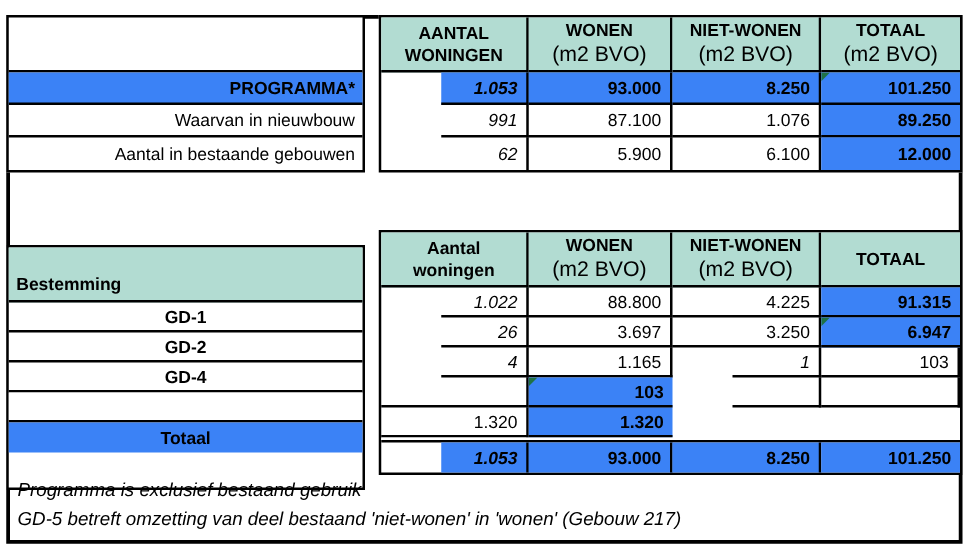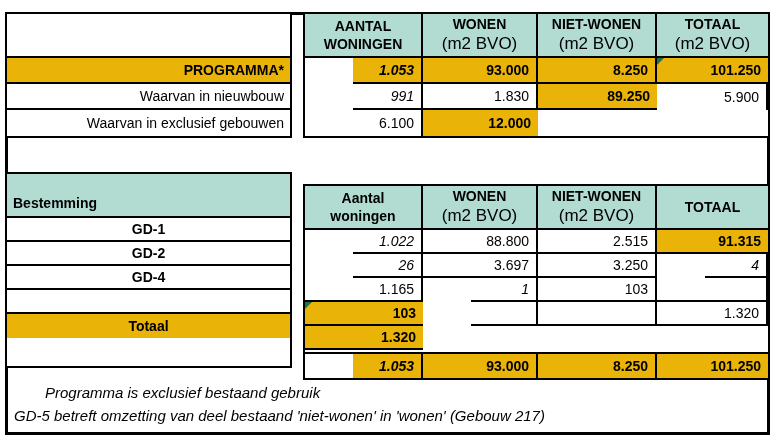--- a/index.html
+++ b/index.html
@@ -15,64 +15,64 @@
   .frame {
     position: absolute; left: 5px; top: 12px;
     width: 765px; height: 423px;
     border: 3px solid #000;
   }
   .box { position: absolute; display: grid; border: 2px solid #000; background: #fff; }
   .t1l { left: 5px;  top: 12px;  width: 287px; grid-template-rows: 44px 26px 26px 26px; }
   .t1g { left: 303px; top: 12px; width: 467px;
          grid-template-columns: 118px 115px 119px 111px;
          grid-template-rows: 44px 26px 26px 26px; }
-  .t2l { left: 5px;  top: 172px; width: 287px;
+  .t2l { left: 5px;  top: 196px; width: 287px;
          grid-template-rows: 44px 24px 24px 24px 24px 24px 4px 24px; }
   .t2g { left: 303px; top: 184px; width: 467px;
          grid-template-columns: 118px 115px 119px 111px;
          grid-template-rows: 44px 24px 24px 24px 24px 24px 4px 24px; }
   .c {
     display: flex; align-items: center;
     border-right: 2px solid #000; border-bottom: 2px solid #000;
     font-size: 14px; padding: 0 7px; white-space: nowrap; overflow: hidden;
   }
   .t1l .c, .t2l .c { border-right: none; }
   .nr { border-right: none !important; }
   .nb { border-bottom: none !important; }
   .num  { justify-content: flex-end; }
   .rlab { justify-content: flex-end; padding-right: 6px; }
   .clab { justify-content: center; font-weight: bold; }
   .hdr  { flex-direction: column; justify-content: center; text-align: center;
           line-height: 1.3; font-weight: bold; padding: 2px; }
   .l2n  { font-weight: normal; font-size: 17px; }
   .best { align-items: flex-end; padding: 0 0 5px 6px; font-weight: bold; }
   .teal { background: #b2dcd2; }
-  .pink { background: #eab308; }
+  .pink { background: #3b82f6; }
   .b { font-weight: bold; }
   .i { font-style: italic; margin-left: 48px; }
   .rel { position: relative; }
   .tri { position: absolute; left: 0; top: 0; width: 0; height: 0;
          border-top: 7px solid #1f7246; border-right: 7px solid transparent; }
   .sp  { grid-column: 1 / -1; border-bottom: 2px solid #000; background: #fff; }
   .fn  { position: absolute; left: 14px; font-style: italic; font-size: 15px; white-space: nowrap; }
-  .fn1 { top: 384px; margin-left: 31px; }
+  .fn1 { top: 384px; }
   .fn2 { top: 407px; }
 </style>
 </head>
 <body>
 
 <div class="canvas">
 
   <div class="frame"></div>
 
   <div class="box t1l">
     <div class="c"></div>
     <div class="c rlab pink b">PROGRAMMA*</div>
     <div class="c rlab">Waarvan in nieuwbouw</div>
-    <div class="c rlab nb">Waarvan in exclusief gebouwen</div>
+    <div class="c rlab nb">Aantal in bestaande gebouwen</div>
   </div>
 
   <div class="box t1g">
     <div class="c hdr teal">
       <span>AANTAL</span>
       <span>WONINGEN</span>
     </div>
     <div class="c hdr teal">
       <span>WONEN</span>
       <span class="l2n">(m2 BVO)</span>
@@ -88,23 +88,25 @@
 
     <div class="c num pink b i">1.053</div>
     <div class="c num pink b">93.000</div>
     <div class="c num pink b">8.250</div>
     <div class="c num pink b rel nr">
       <span class="tri"></span>
       <span>101.250</span>
     </div>
 
     <div class="c num i">991</div>
-    <div class="c num">1.830</div>
+    <div class="c num">87.100</div>
+    <div class="c num">1.076</div>
     <div class="c num pink b nr">89.250</div>
 
+    <div class="c num i nb">62</div>
     <div class="c num nb">5.900</div>
     <div class="c num nb">6.100</div>
     <div class="c num pink b nr nb">12.000</div>
   </div>
 
   <div class="box t2l">
     <div class="c best teal">Bestemming</div>
     <div class="c clab">GD-1</div>
     <div class="c clab">GD-2</div>
     <div class="c clab">GD-4</div>
@@ -124,26 +126,30 @@
     <div class="c hdr teal">
       <span>NIET-WONEN</span>
       <span class="l2n">(m2 BVO)</span>
     </div>
     <div class="c hdr teal nr">
       <span>TOTAAL</span>
     </div>
 
     <div class="c num i">1.022</div>
     <div class="c num">88.800</div>
-    <div class="c num">2.515</div>
+    <div class="c num">4.225</div>
     <div class="c num pink b nr">91.315</div>
 
     <div class="c num i">26</div>
     <div class="c num">3.697</div>
     <div class="c num">3.250</div>
+    <div class="c num pink b rel nr">
+      <span class="tri"></span>
+      <span>6.947</span>
+    </div>
 
     <div class="c num i">4</div>
     <div class="c num">1.165</div>
 
     <div class="c num i">1</div>
     <div class="c num">103</div>
     <div class="c num"></div>
     <div class="c num pink b rel nr">
       <span class="tri"></span>
       <span>103</span>

